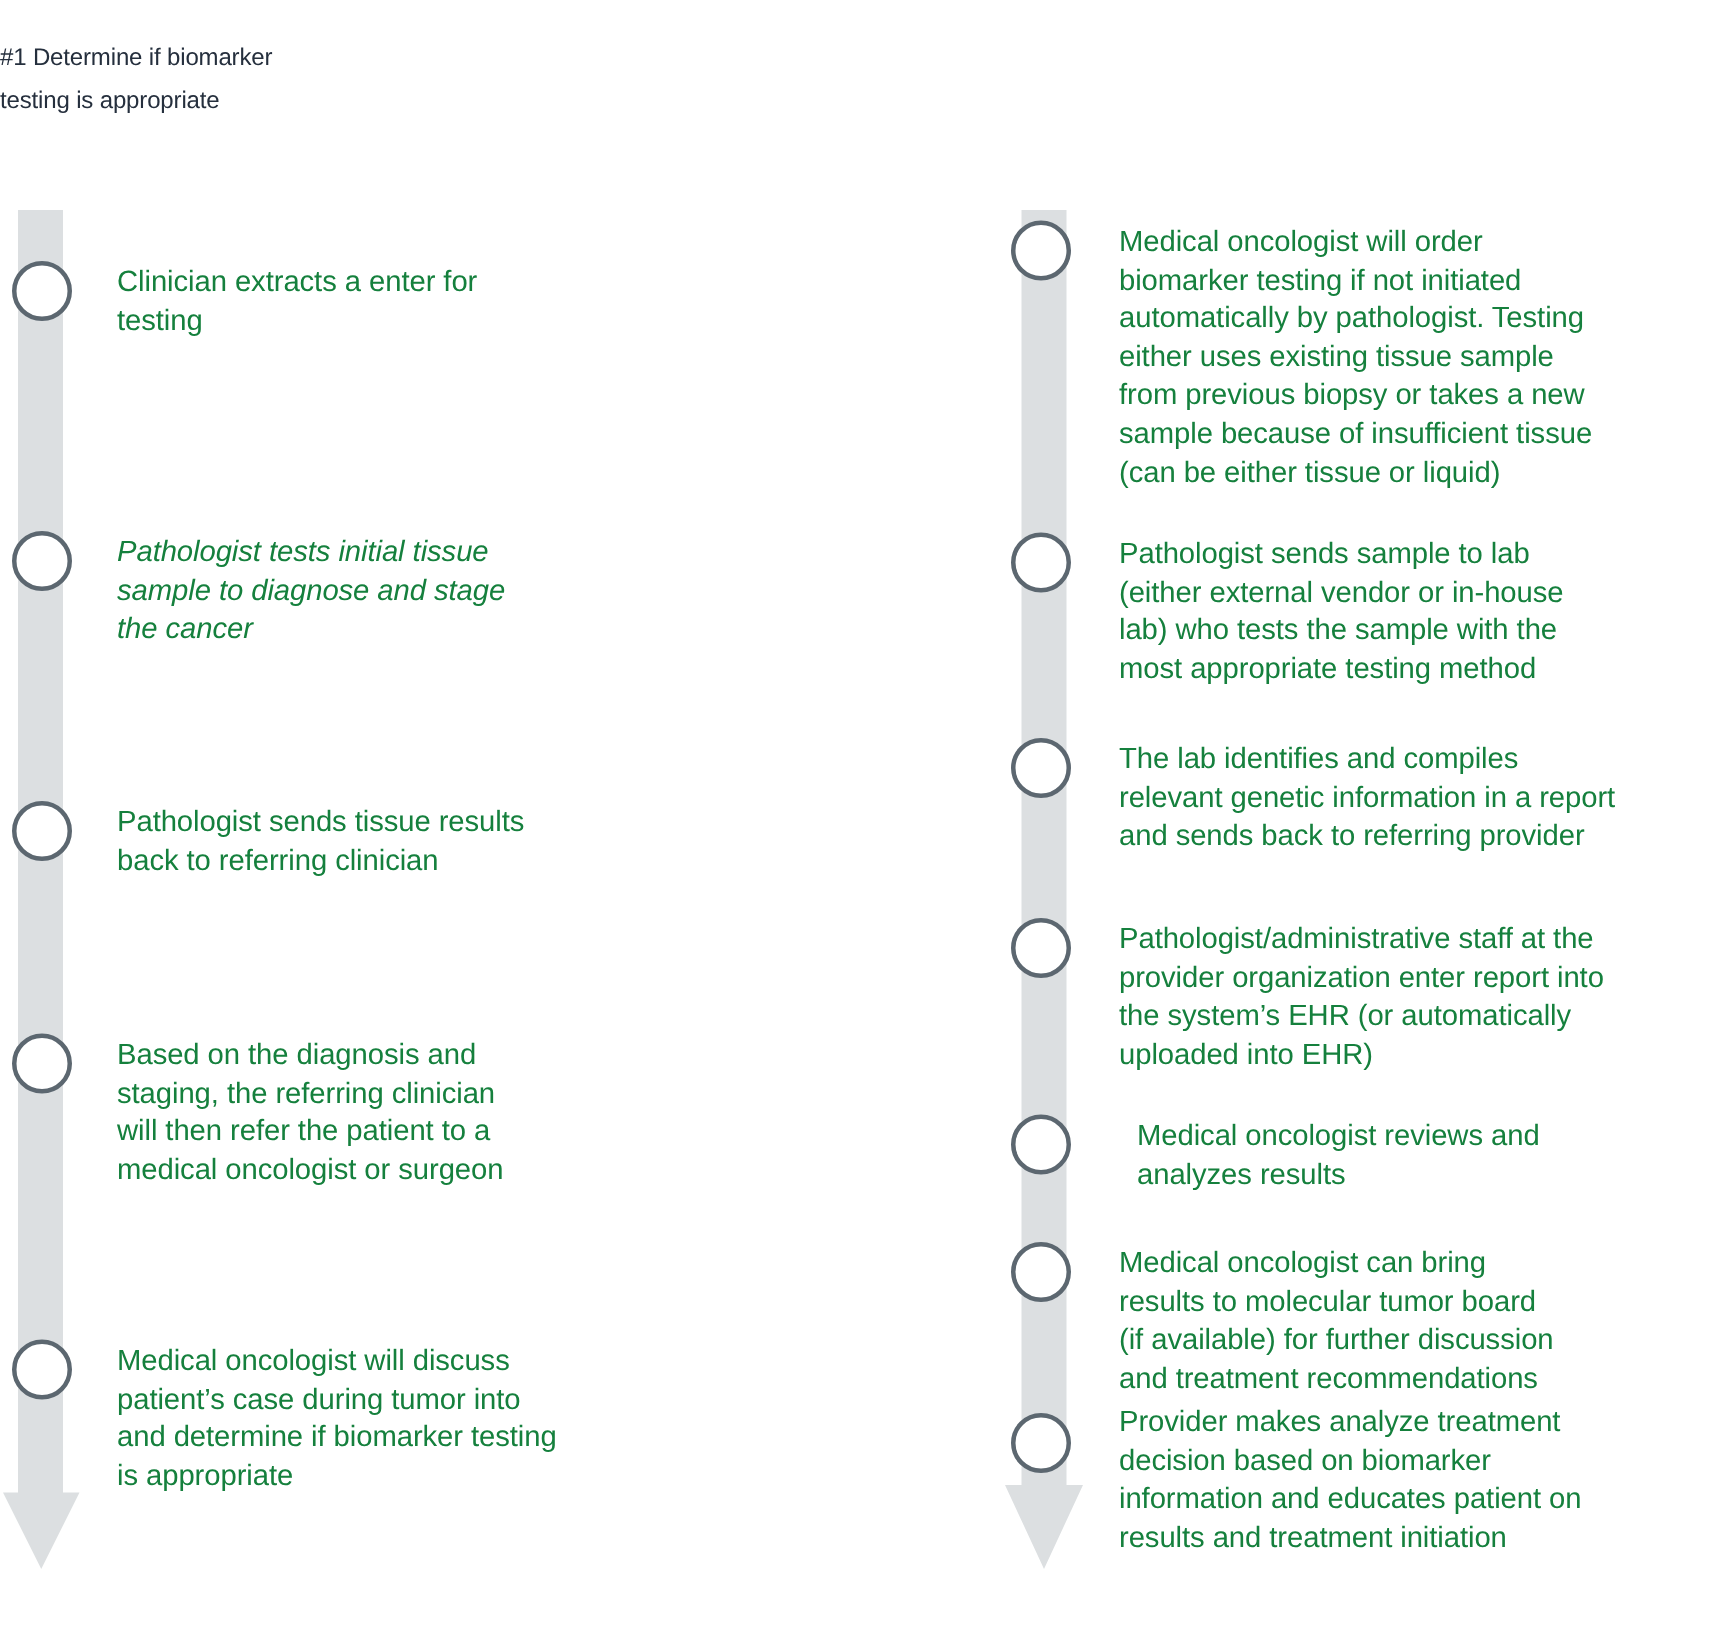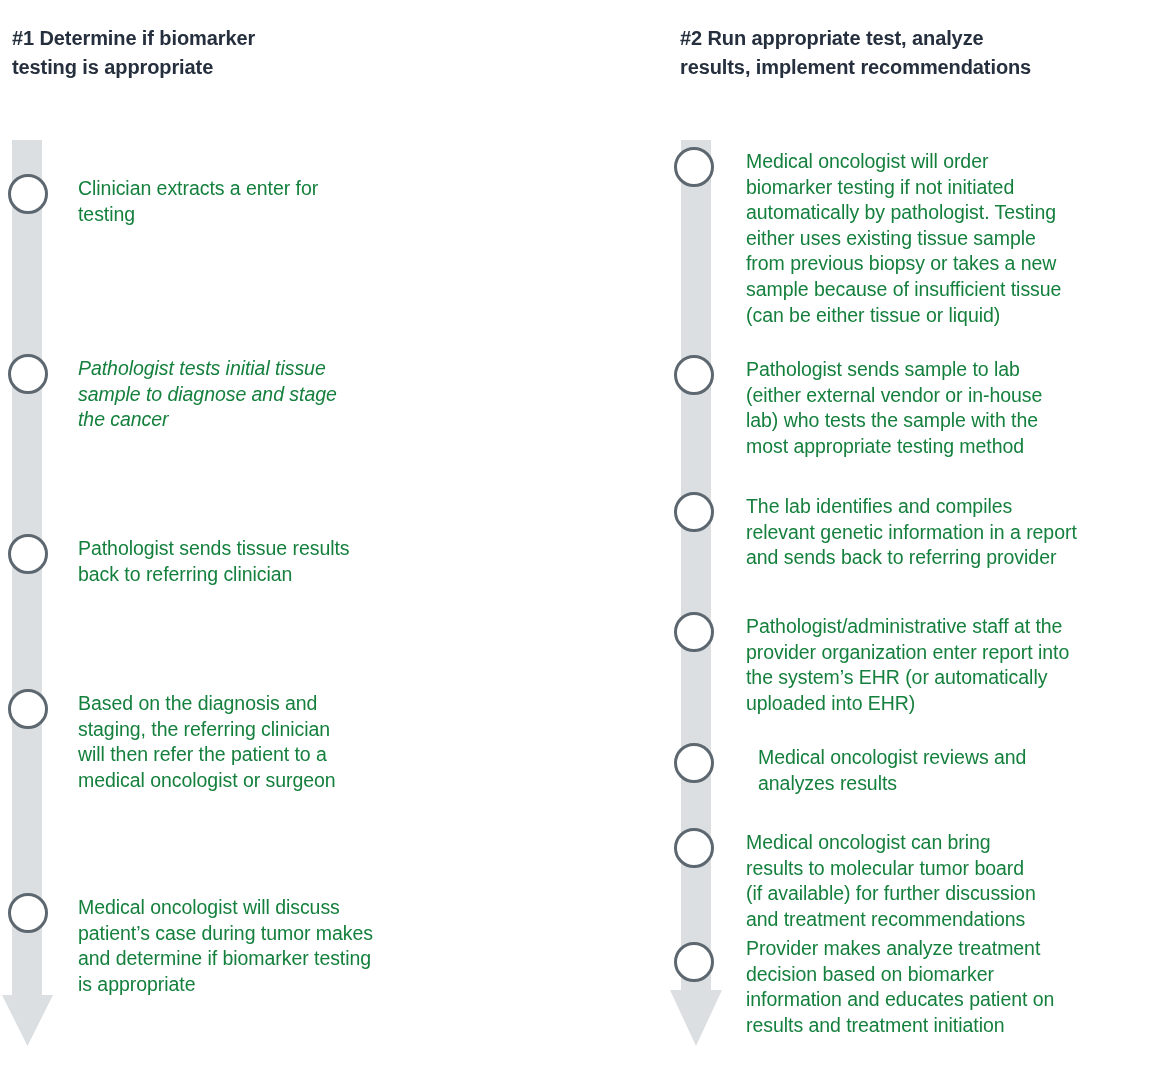--- a/index.html
+++ b/index.html
@@ -22,28 +22,27 @@
     top: 0;
     height: 1087px;
   }
   .column.col-1 { left: 0px;   width: 560px; }
   .column.col-2 { left: 668px; width: 484px; }
 
   .col-heading {
     position: absolute;
     top: 24px;
     left: 0;
-    font-size: 20px;
+    font-size: 16px;
     line-height: 29px;
-    font-weight: bold;
+    font-weight: normal;
     color: #252f3d;
     letter-spacing: -0.1px;
     white-space: pre-line;
     margin: 0;
-    padding-left: 12px;
   }
   .col-1 .col-heading { width: 430px; }
   .col-2 .col-heading { width: 484px; }
 
   .arrow-svg {
     position: absolute;
     left: 0;
     top: 0;
     overflow: visible;
   }
@@ -119,32 +118,30 @@
       <div class="step-marker" style="top:689px;"></div>
       <div class="step-text" style="top:691px;">Based on the diagnosis and
 staging, the referring clinician
 will then refer the patient to a
 medical oncologist or surgeon</div>
     </div>
 
     <div class="step" style="top:0;left:0;width:100%;">
       <div class="step-marker" style="top:893px;"></div>
       <div class="step-text" style="top:895px;">Medical oncologist will discuss
-patient’s case during tumor makes
+patient’s case during tumor into
 and determine if biomarker testing
 is appropriate</div>
     </div>
 
   </div>
 </div>
 
 <div class="column col-2">
 
-  <h2 class="col-heading">#2 Run appropriate test, analyze
-results, implement recommendations</h2>
 
   <svg class="arrow-svg" width="60" height="1087" viewBox="0 0 60 1087" aria-hidden="true">
     <polygon points="13,140 43,140 43,990 54,990 28,1046 2,990 13,990" fill="#dcdfe1"></polygon>
   </svg>
 
   <div class="steps">
 
     <div class="step" style="top:0;left:0;width:100%;">
       <div class="step-marker" style="top:147px;"></div>
       <div class="step-text" style="top:149px;">Medical oncologist will order

